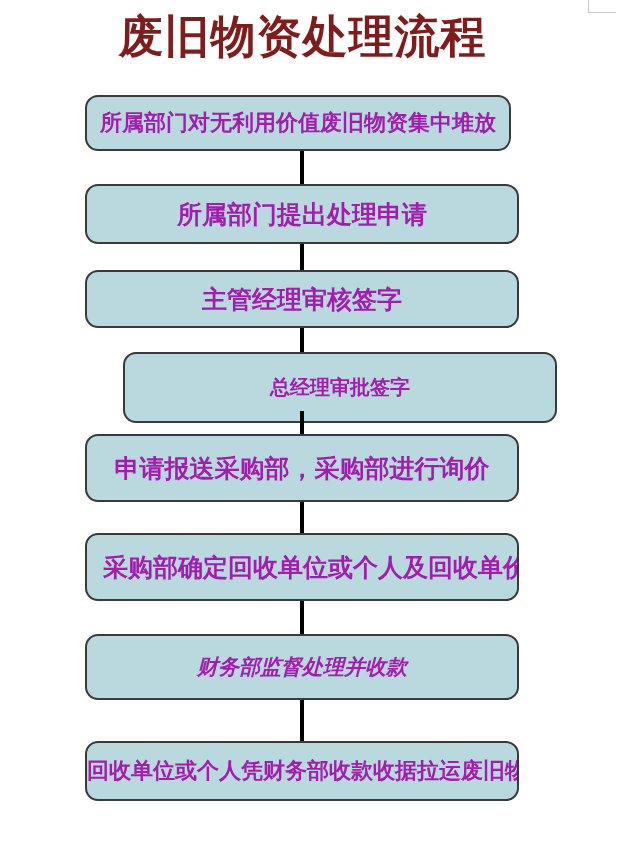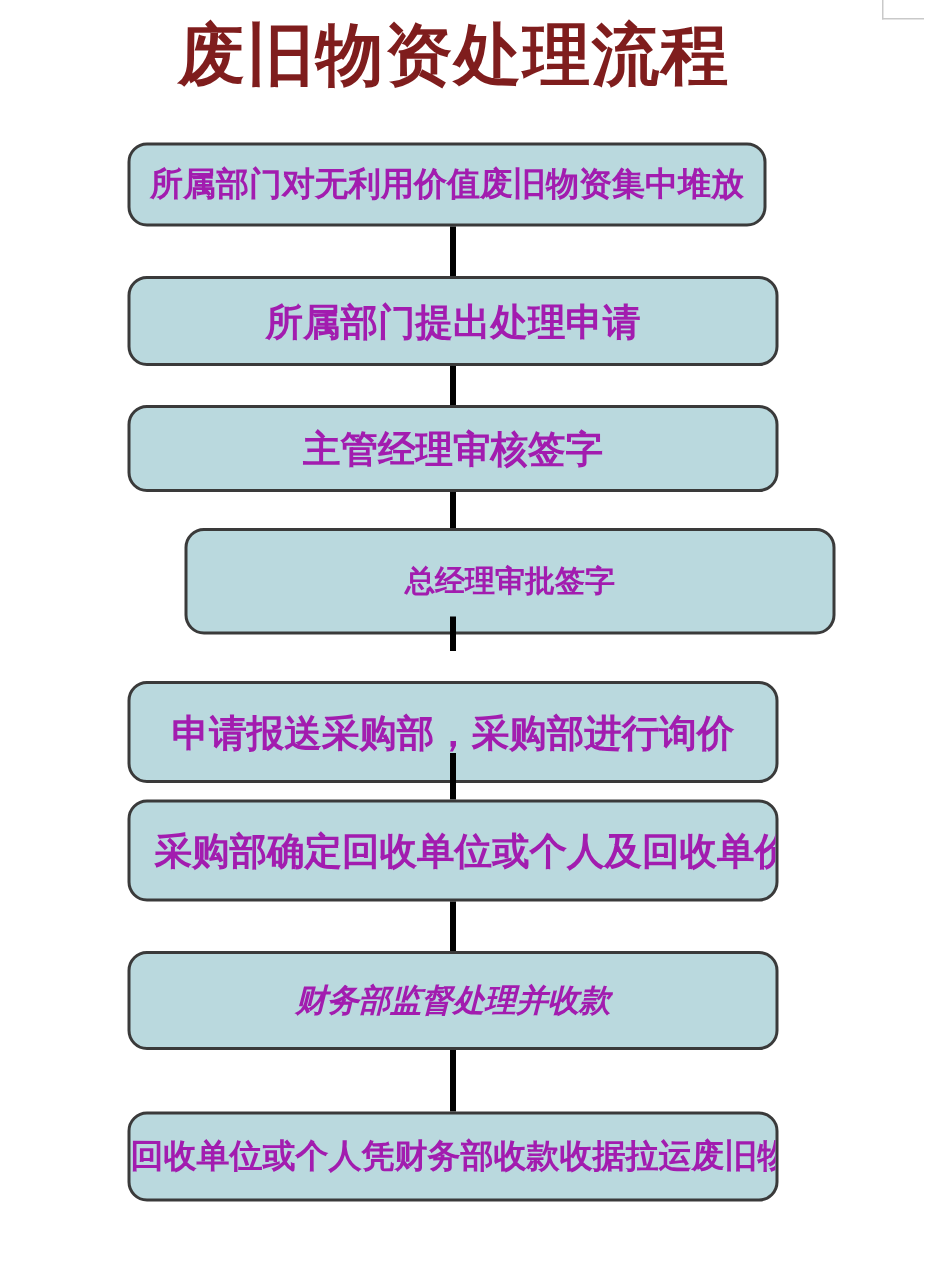--- a/index.html
+++ b/index.html
@@ -92,21 +92,21 @@
     width: 100%;
     text-align: center;
     letter-spacing: 0px;
   }
 
   
   .node.n1 { left: 85px;  top: 95px;  width: 426px; height: 56px;  font-size: 22px; }
   .node.n2 { left: 85px;  top: 184px; width: 434px; height: 60px;  font-size: 25px; justify-content: flex-end; }
   .node.n3 { left: 85px;  top: 270px; width: 434px; height: 58px;  font-size: 25px; }
   .node.n4 { left: 85px;  top: 352px; width: 434px; height: 71px;  font-size: 20px; margin-left: 38px; }
-  .node.n5 { left: 85px;  top: 434px; width: 434px; height: 68px;  font-size: 25px; margin-top: 20px; }
+  .node.n5 { left: 85px;  top: 434px; width: 434px; height: 68px;  font-size: 25px; }
   .node.n6 { left: 85px;  top: 533px; width: 434px; height: 68px;  font-size: 25px; padding-left: 16px; }
   .node.n7 { left: 85px;  top: 634px; width: 434px; height: 66px;  font-size: 21px; font-style: italic; }
   .node.n8 { left: 85px;  top: 741px; width: 434px; height: 60px;  font-size: 22px; }
 
   
   .connector {
     position: absolute;
     width: 4px;
     background: #000000;
     left: 300px;

